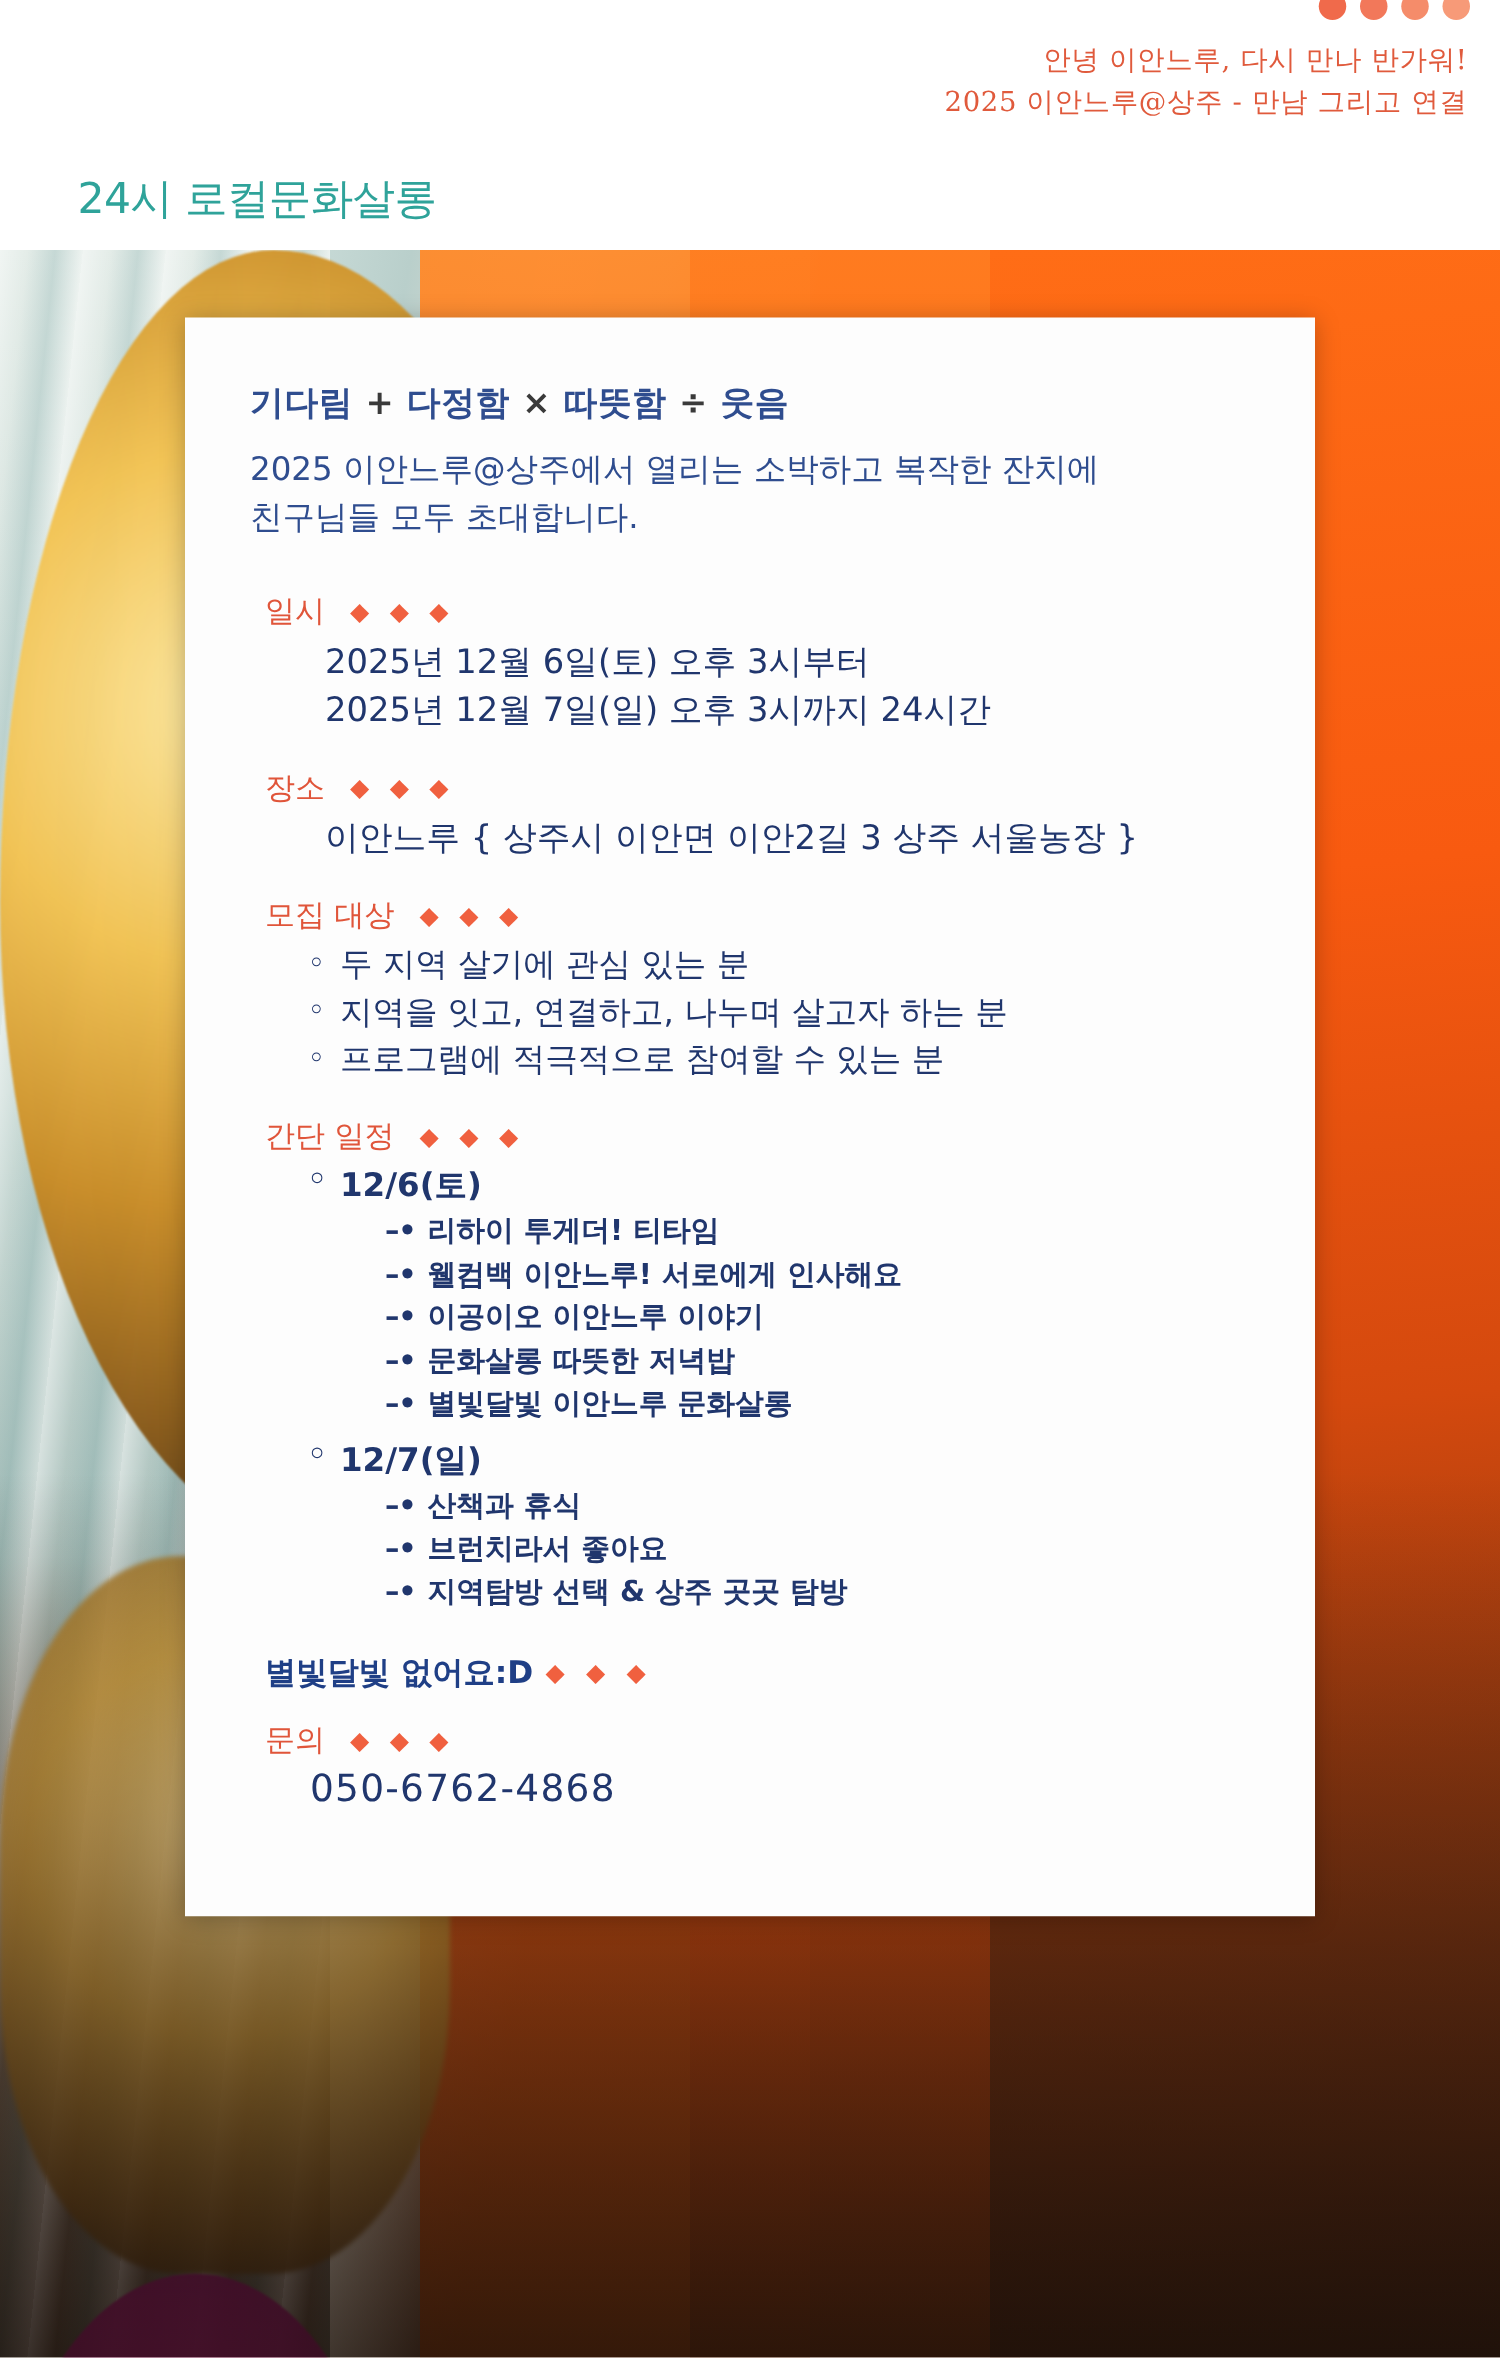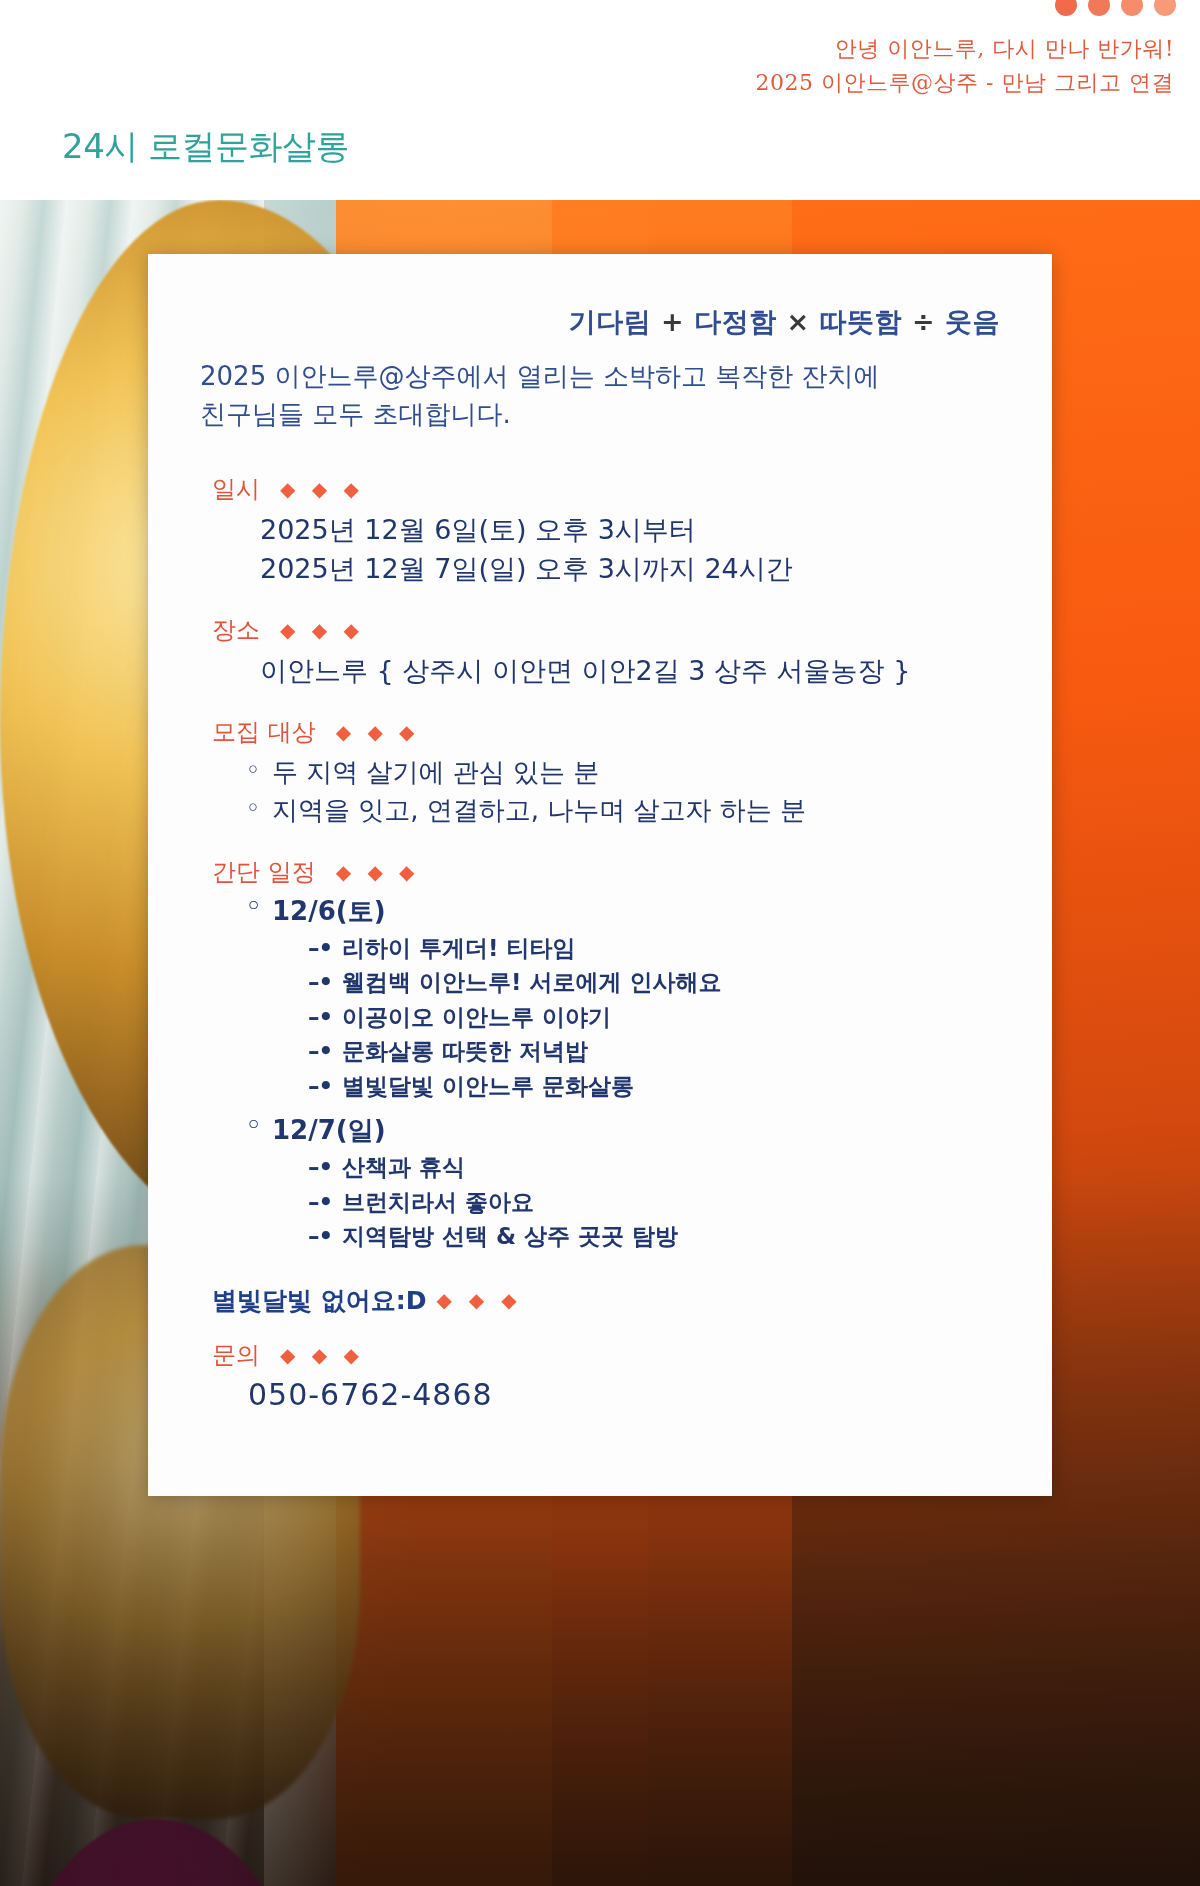--- a/index.html
+++ b/index.html
@@ -48,21 +48,21 @@
     color: #e05a3c;
     font-size: 22px;
     line-height: 1.55;
     letter-spacing: 0.5px;
     font-family: "DejaVu Serif", "Liberation Serif", serif;
   }
 
   .header-title {
     position: absolute;
     left: 62px;
-    top: 124px;
+    top: 136px;
     font-size: 34px;
     color: #2fa39a;
     letter-spacing: -0.5px;
     font-weight: 400;
   }
 
   
   .photo {
     position: absolute;
     left: 0;
@@ -145,21 +145,21 @@
     left: 148px;
     top: 254px;
     width: 904px;
     background: #fdfdfd;
     box-sizing: border-box;
     padding: 42px 52px 58px 52px;
     box-shadow: 0 2px 18px rgba(0,0,0,.25);
   }
 
   .tagline {
-    text-align: right;
+    text-align: left;
     font-size: 27px;
     font-weight: bold;
     color: #2f4d8f;
     letter-spacing: 0.5px;
     margin: 8px 0 18px 0;
   }
   .tagline .op { color: #3a3a3a; font-weight: bold; }
 
   .lead {
     text-align: left;
@@ -337,20 +337,21 @@
   </div>
 
   <div class="section">
     <div class="sec-head">
       <span>모집 대상</span>
       <span class="diamonds">◆ ◆ ◆</span>
     </div>
     <ul class="bullets">
       <li>두 지역 살기에 관심 있는 분</li>
       <li>지역을 잇고, 연결하고, 나누며 살고자 하는 분</li>
+      <li>프로그램에 적극적으로 참여할 수 있는 분</li>
     </ul>
   </div>
 
   <div class="section">
     <div class="sec-head">
       <span>간단 일정</span>
       <span class="diamonds">◆ ◆ ◆</span>
     </div>
 
     <div class="day-block">

